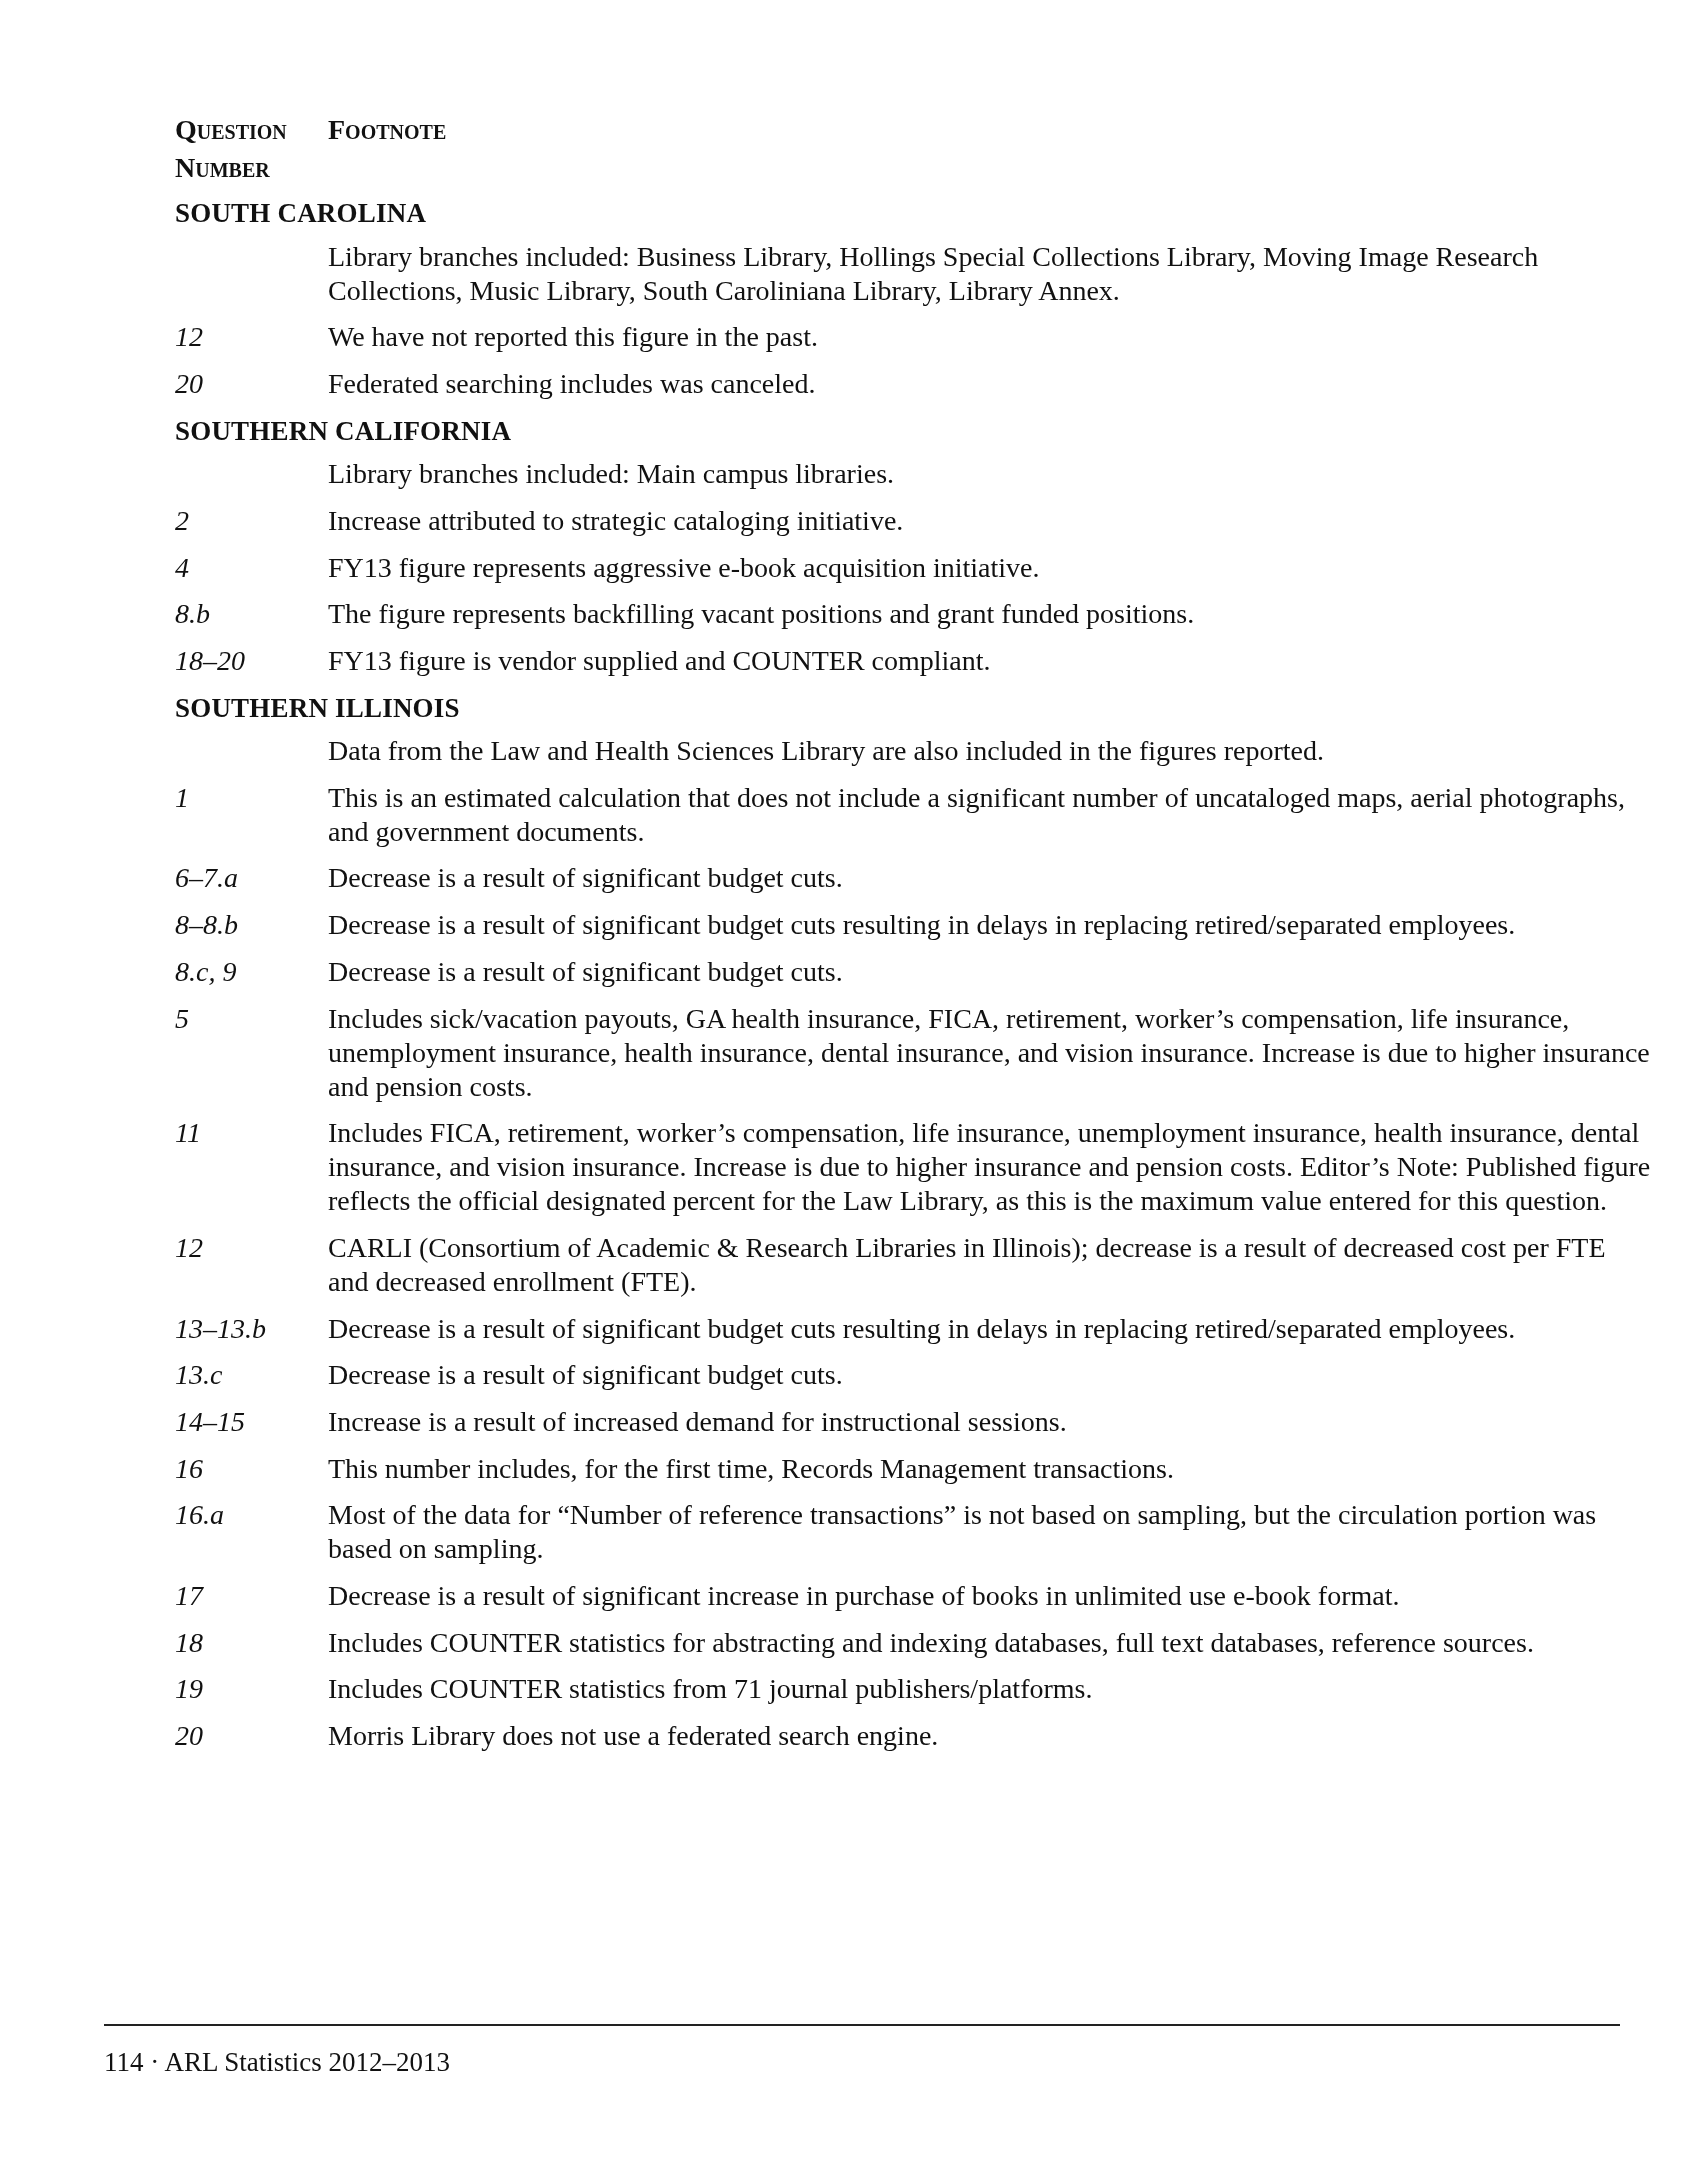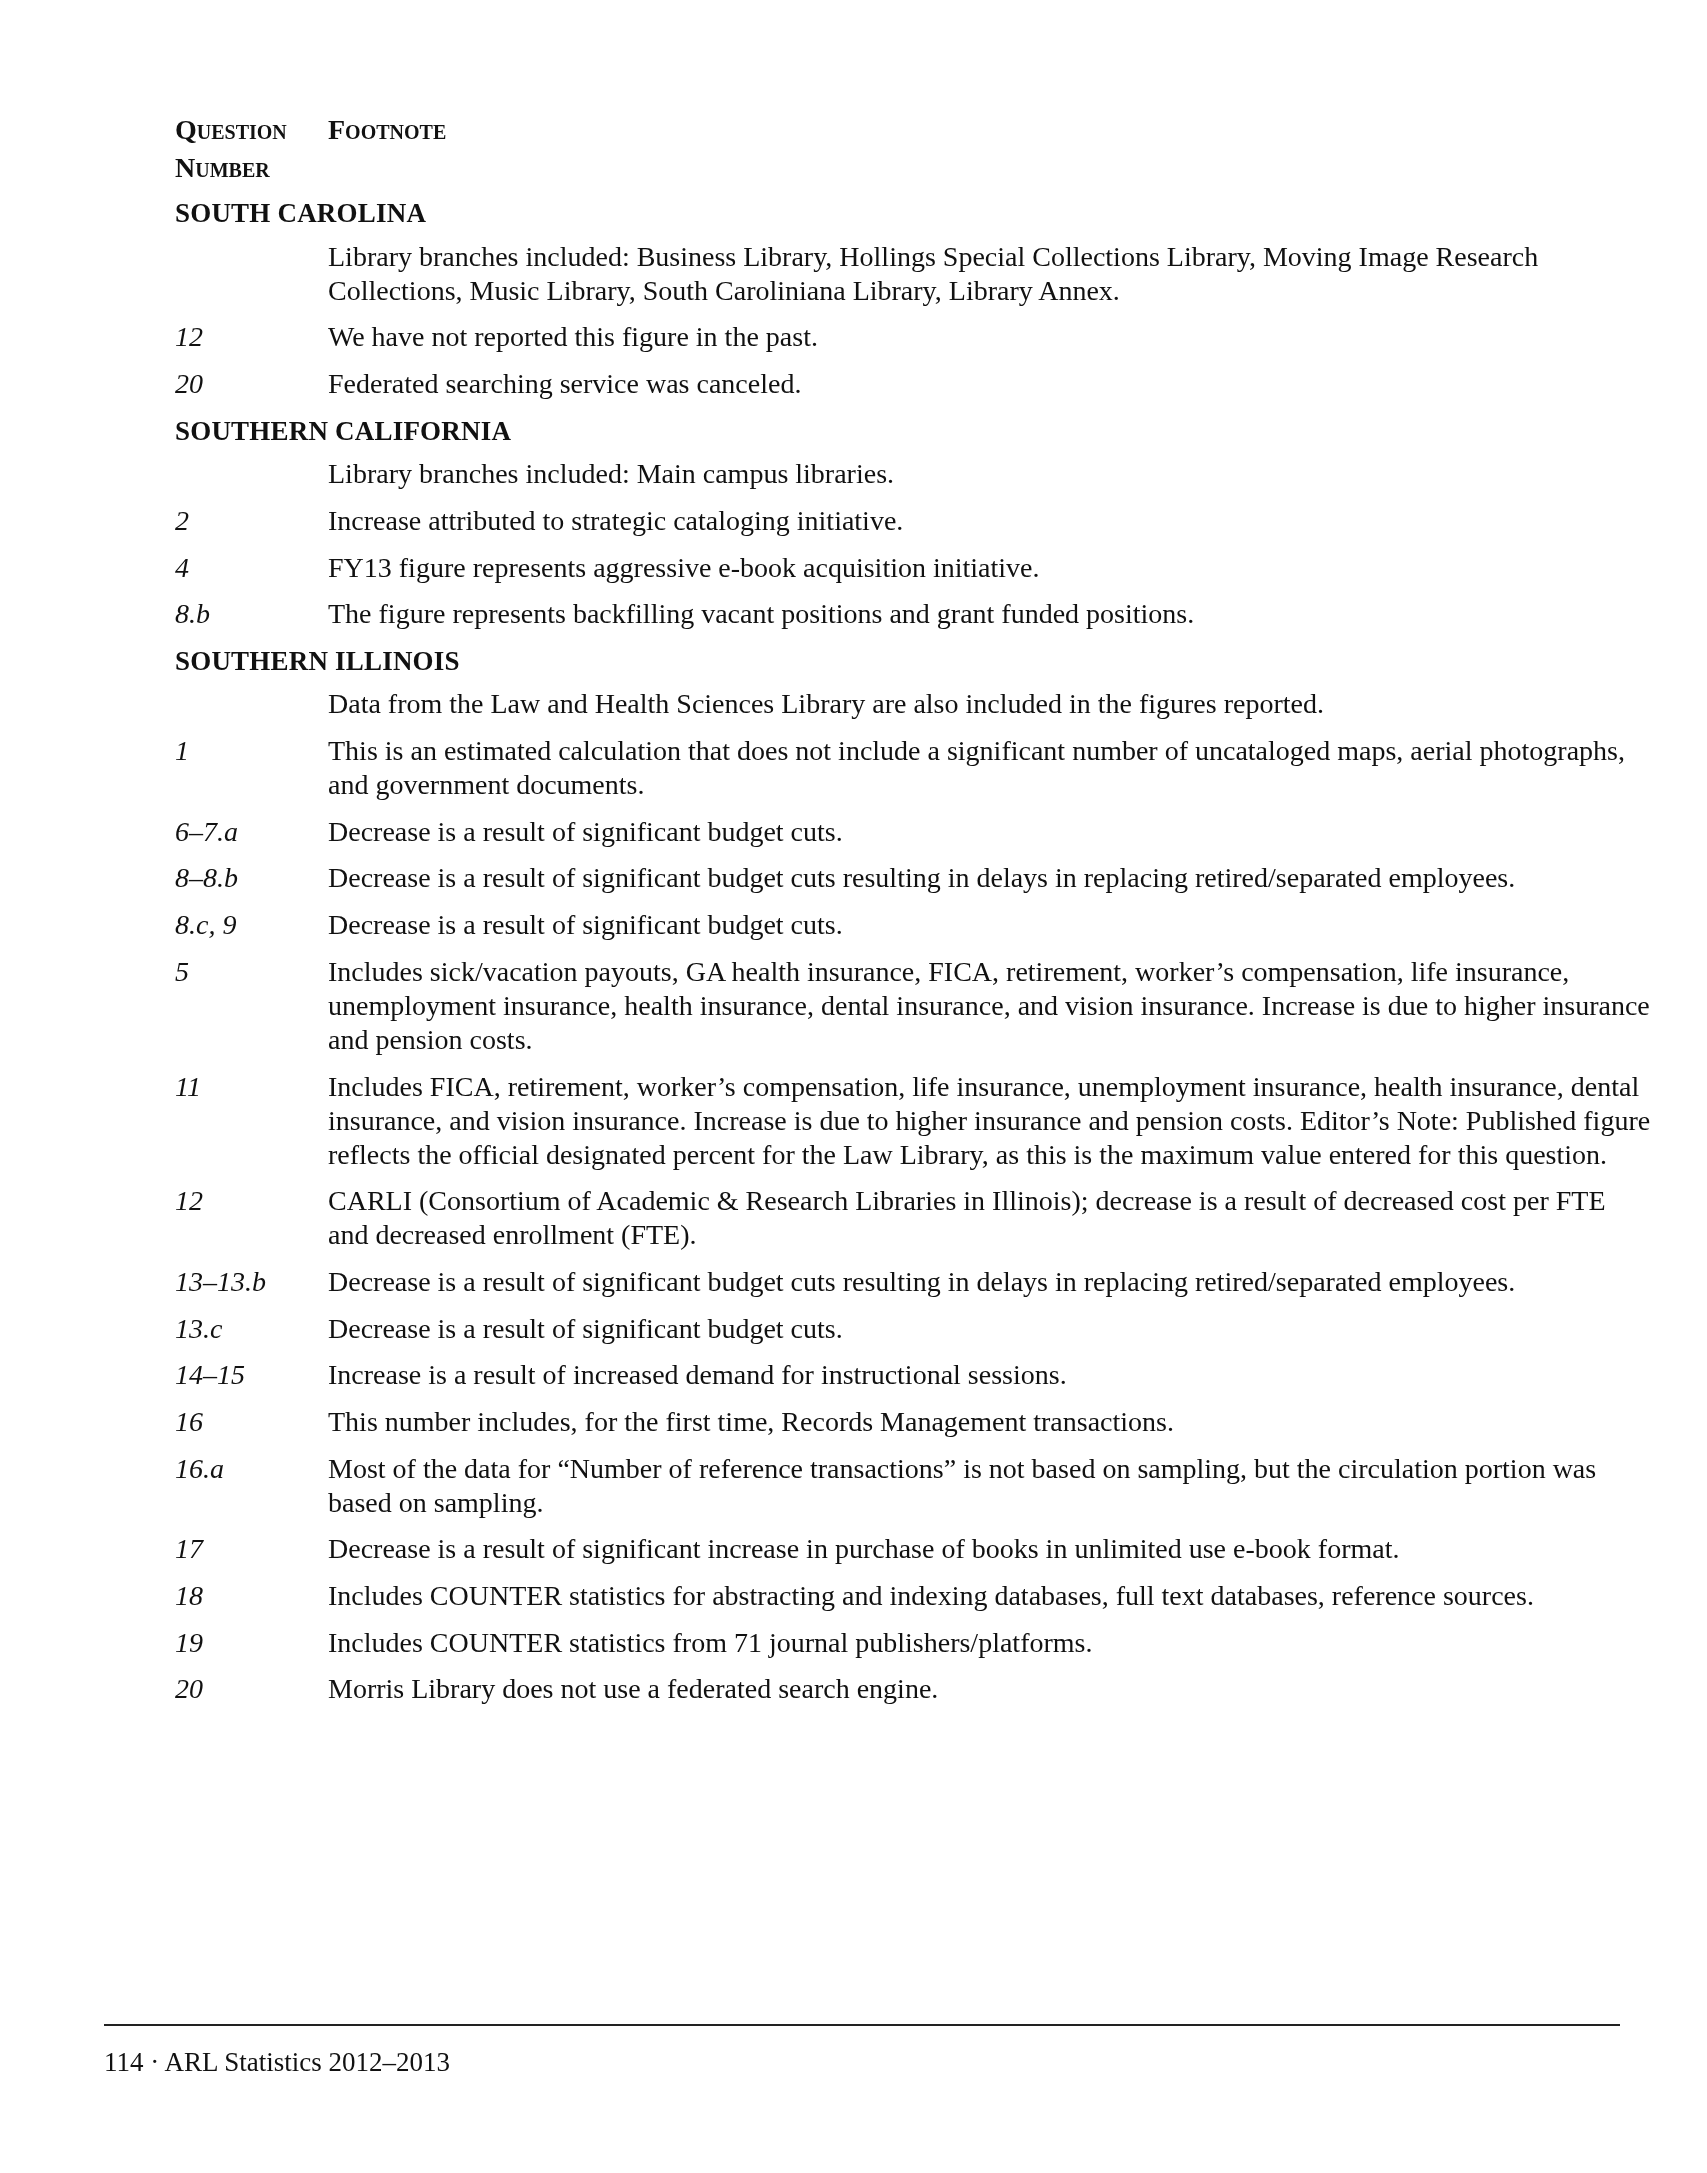--- a/index.html
+++ b/index.html
@@ -38,38 +38,42 @@
       <div class="row">
         <div class="num"></div>
         <div class="txt">Library branches included: Business Library, Hollings Special Collections Library, Moving Image Research Collections, Music Library, South Caroliniana Library, Library Annex.</div>
       </div>
       <div class="row">
         <div class="num">12</div>
         <div class="txt">We have not reported this figure in the past.</div>
       </div>
       <div class="row">
         <div class="num">20</div>
-        <div class="txt">Federated searching service was canceled.</div>
+        <div class="txt">Federated searching includes was canceled.</div>
       </div>
       <div class="section-title">SOUTHERN CALIFORNIA</div>
       <div class="row">
         <div class="num"></div>
         <div class="txt">Library branches included: Main campus libraries.</div>
       </div>
       <div class="row">
         <div class="num">2</div>
         <div class="txt">Increase attributed to strategic cataloging initiative.</div>
       </div>
       <div class="row">
         <div class="num">4</div>
         <div class="txt">FY13 figure represents aggressive e-book acquisition initiative.</div>
       </div>
       <div class="row">
         <div class="num">8.b</div>
         <div class="txt">The figure represents backfilling vacant positions and grant funded positions.</div>
+      </div>
+      <div class="row">
+        <div class="num">18–20</div>
+        <div class="txt">FY13 figure is vendor supplied and COUNTER compliant.</div>
       </div>
       <div class="section-title">SOUTHERN ILLINOIS</div>
       <div class="row">
         <div class="num"></div>
         <div class="txt">Data from the Law and Health Sciences Library are also included in the figures reported.</div>
       </div>
       <div class="row">
         <div class="num">1</div>
         <div class="txt">This is an estimated calculation that does not include a significant number of uncataloged maps, aerial photographs, and government documents.</div>
       </div>

